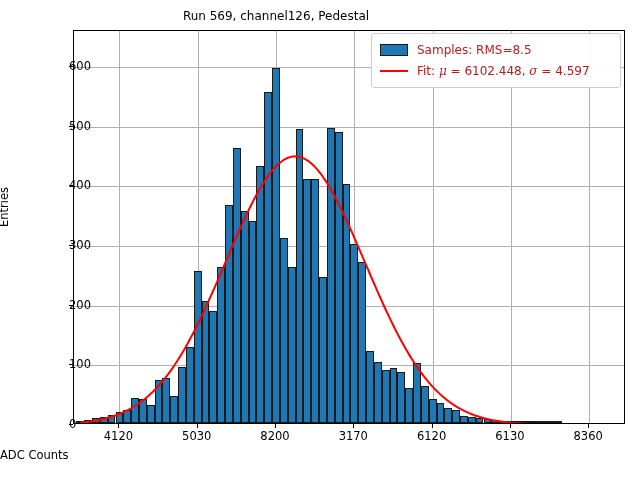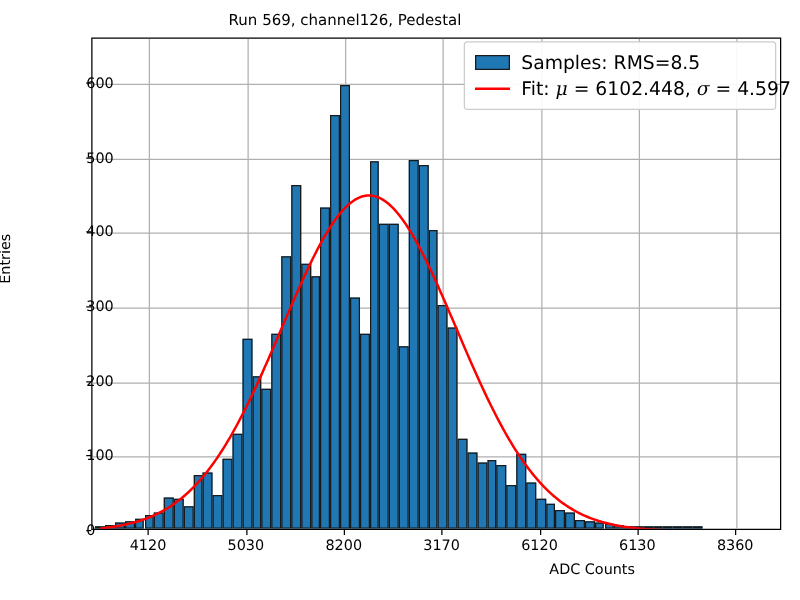--- a/index.html
+++ b/index.html
@@ -97,21 +97,21 @@
     left: 69px;
     width: 4px;
     height: 1px;
     background: #000000;
   }
   #xlabel {
     position: absolute;
     left: 0;
     top: 448px;
     width: 508px;
-    text-align: right;
+    text-align: left;
     font-size: 11.5px;
     color: #000000;
   }
   #ylabel {
     position: absolute;
     left: -3px;
     top: 227px;
     font-size: 11.5px;
     color: #000000;
     transform: rotate(-90deg);
@@ -144,22 +144,22 @@
     flex: none;
   }
   .legend-swatch-line {
     width: 28px;
     height: 0;
     border-top: 2px solid #ff0000;
     margin-right: 9px;
     flex: none;
   }
   .legend-text {
-    font-size: 15px;
-    color: #000000;
+    font-size: 12px;
+    color: #b91c1c;
     white-space: nowrap;
   }
   .legend-text i {
     font-family: "DejaVu Serif", serif;
     font-style: italic;
   }
 </style>
 </head>
 <body>
 

